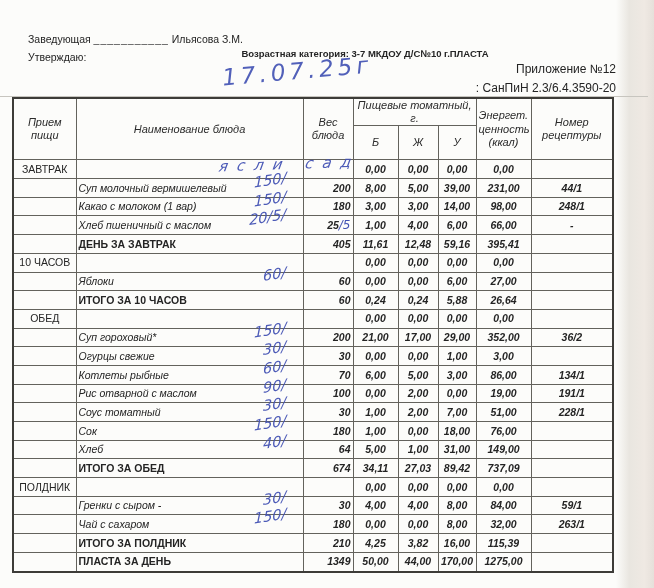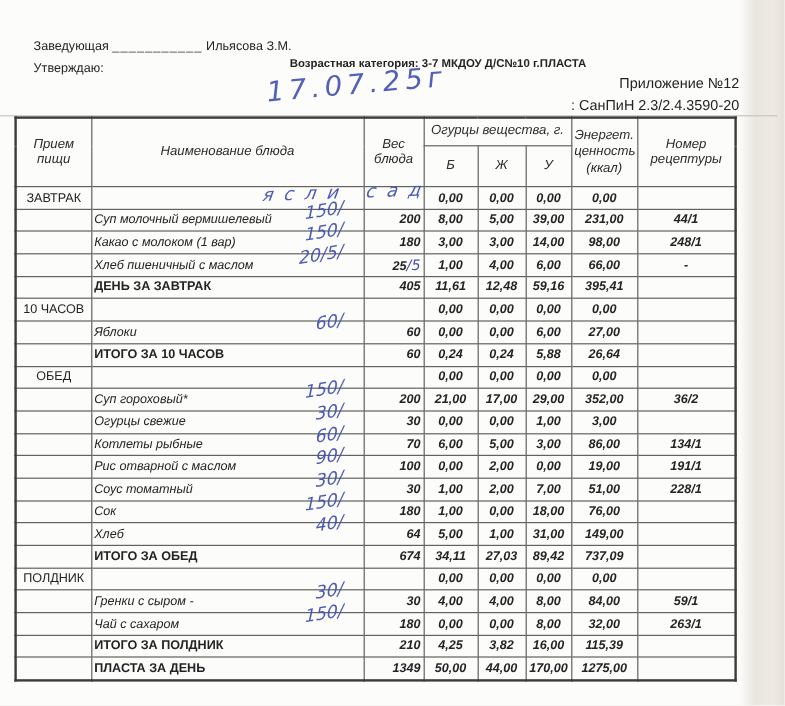--- a/index.html
+++ b/index.html
@@ -70,21 +70,21 @@
     </div>
     <div>Утверждаю:</div>
   </div>
 
   <div class="title-block">
     <div class="doc-subtitle">Возрастная категория: 3-7 МКДОУ Д/С№10 г.ПЛАСТА</div>
   </div>
 
   <div class="appendix">
     <div>Приложение №12</div>
-    <div>: СанПиН 2.3/2.4.3590-20</div>
+    <div>: СанПиН 2.3/6.4.3590-20</div>
   </div>
 
   <div class="hw-date">17.07.25г</div>
 
   <div class="scan-line"></div>
 
   <table class="menu">
     <colgroup>
       <col style="width:63px">
         <col style="width:227px">
@@ -93,21 +93,21 @@
         <col style="width:40px">
         <col style="width:38px">
       <col style="width:55px">
         <col style="width:82px">
     </colgroup>
     <thead>
       <tr class="h1">
         <th rowspan="2">Прием пищи</th>
         <th rowspan="2">Наименование   блюда</th>
         <th rowspan="2">Вес блюда</th>
-        <th colspan="3">Огурцы вещества, г.</th>
+        <th colspan="3">Пищевые томатный, г.</th>
         <th rowspan="2">Энергет. ценность (ккал)</th>
         <th rowspan="2">Номер рецептуры</th>
       </tr>
       <tr class="h2">
         <th>Б</th>
         <th>Ж</th>
         <th>У</th>
       </tr>
     </thead>
     <tbody>

